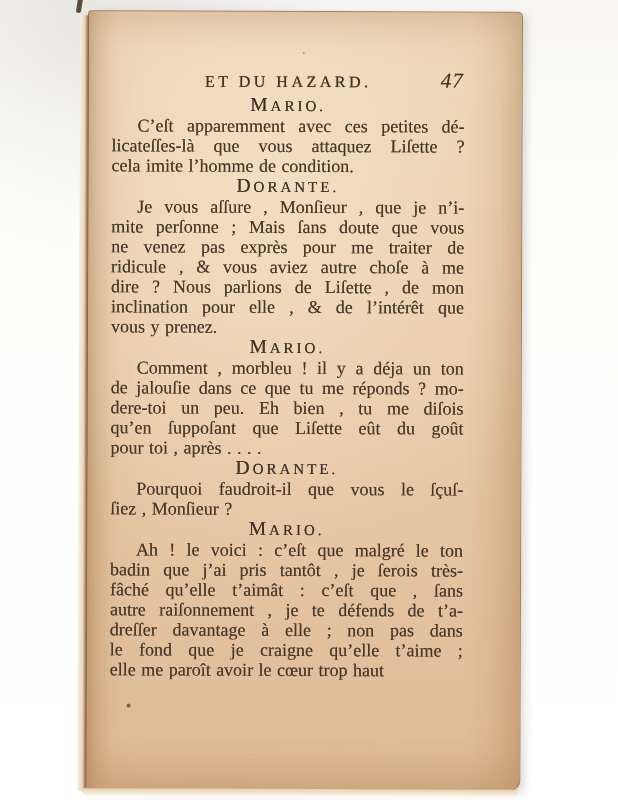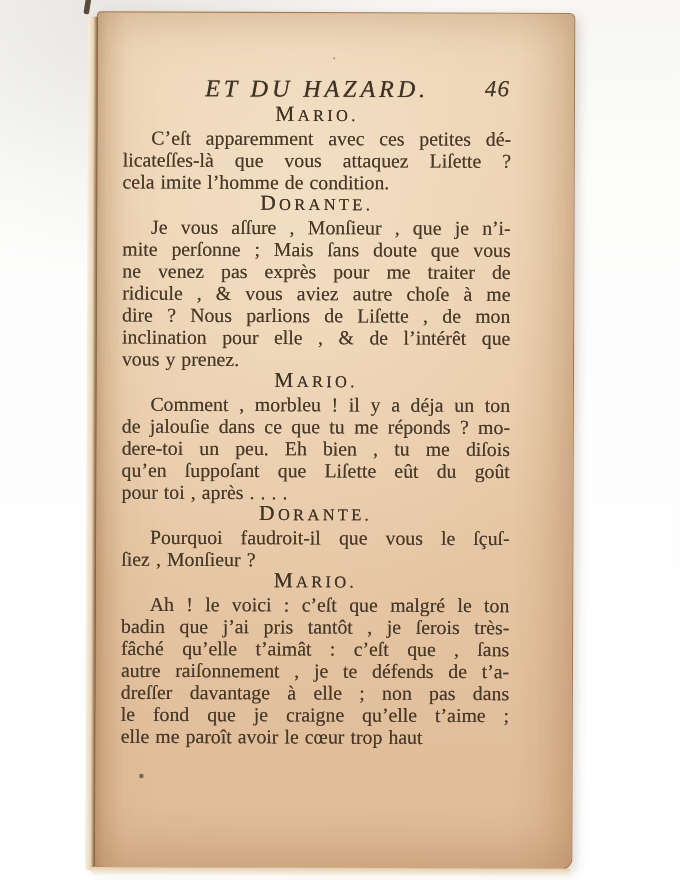--- a/index.html
+++ b/index.html
@@ -52,23 +52,22 @@
   .speck.s2 { left:214px; top:40px;  width:2px; height:2px; opacity:.45; }
 
   .text-block {
     position:absolute; left:23px; top:56px; width:353px;
     color:var(--ink,#463829);
     font-size:18px; line-height:20px;
     text-shadow:0 0 0.5px rgba(62,47,28,0.65);
   }
   .running-header { position:relative; height:27px; line-height:26px; text-align:center; }
   .rh-title {
-    font-size:22px; letter-spacing:3.5px; color:var(--headerInk,#3e3226);
+    font-size:16px; letter-spacing:3.5px; color:var(--headerInk,#3e3226);
     text-shadow:0 0 0.7px rgba(55,42,25,0.8);
-    font-style:italic;
   }
   .rh-page {
     position:absolute; right:1px; top:-1px;
     font-size:21px; font-style:italic; letter-spacing:1px;
   }
   .speaker {
     text-align:center; letter-spacing:3px; font-size:15px; line-height:20px;
     color:var(--headerInk,#3e3226); text-shadow:0 0 0.6px rgba(55,42,25,0.8);
   }
   .speaker::first-letter { font-size:19.5px; }
@@ -84,21 +83,21 @@
 <body style="background: rgb(251, 251, 250);">
 
 <div class="photo">
   <div class="bookmark-tip"></div>
   <div class="page">
     <div class="speck s1"></div>
     <div class="speck s2"></div>
     <div class="text-block">
       <div class="running-header">
         <span class="rh-title">ET DU HAZARD.</span>
-        <span class="rh-page">46</span>
+        <span class="rh-page">47</span>
       </div>
       <div class="body-lines">
           <div class="speaker">MARIO.</div>
           <div class="line first">C’eſt apparemment avec ces petites dé-</div>
           <div class="line">licateſſes-là que vous attaquez Liſette ?</div>
           <div class="line last">cela imite l’homme de condition.</div>
           <div class="speaker">DORANTE.</div>
           <div class="line first">Je vous aſſure , Monſieur , que je n’i-</div>
           <div class="line">mite perſonne ; Mais ſans doute que vous</div>
           <div class="line">ne venez pas exprès pour me traiter de</div>

